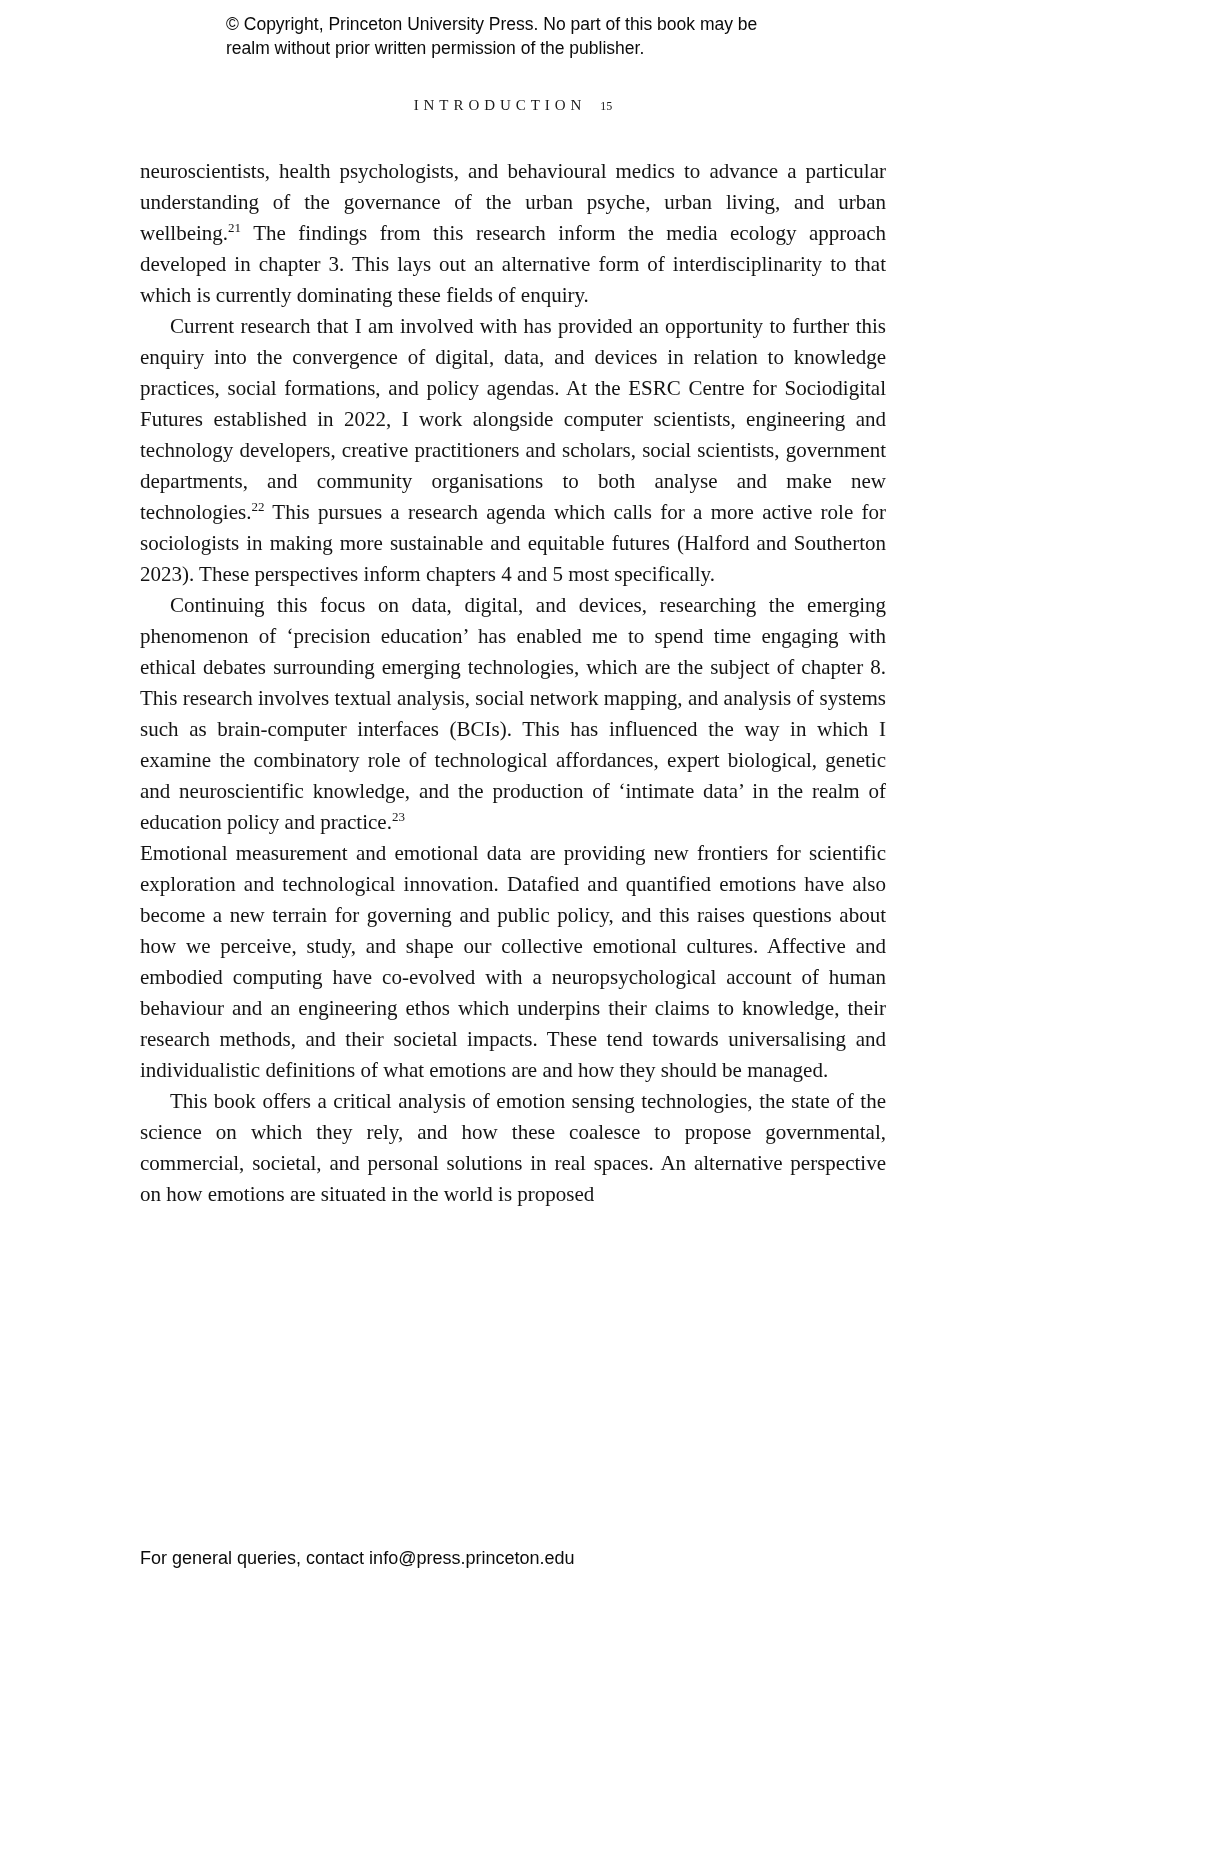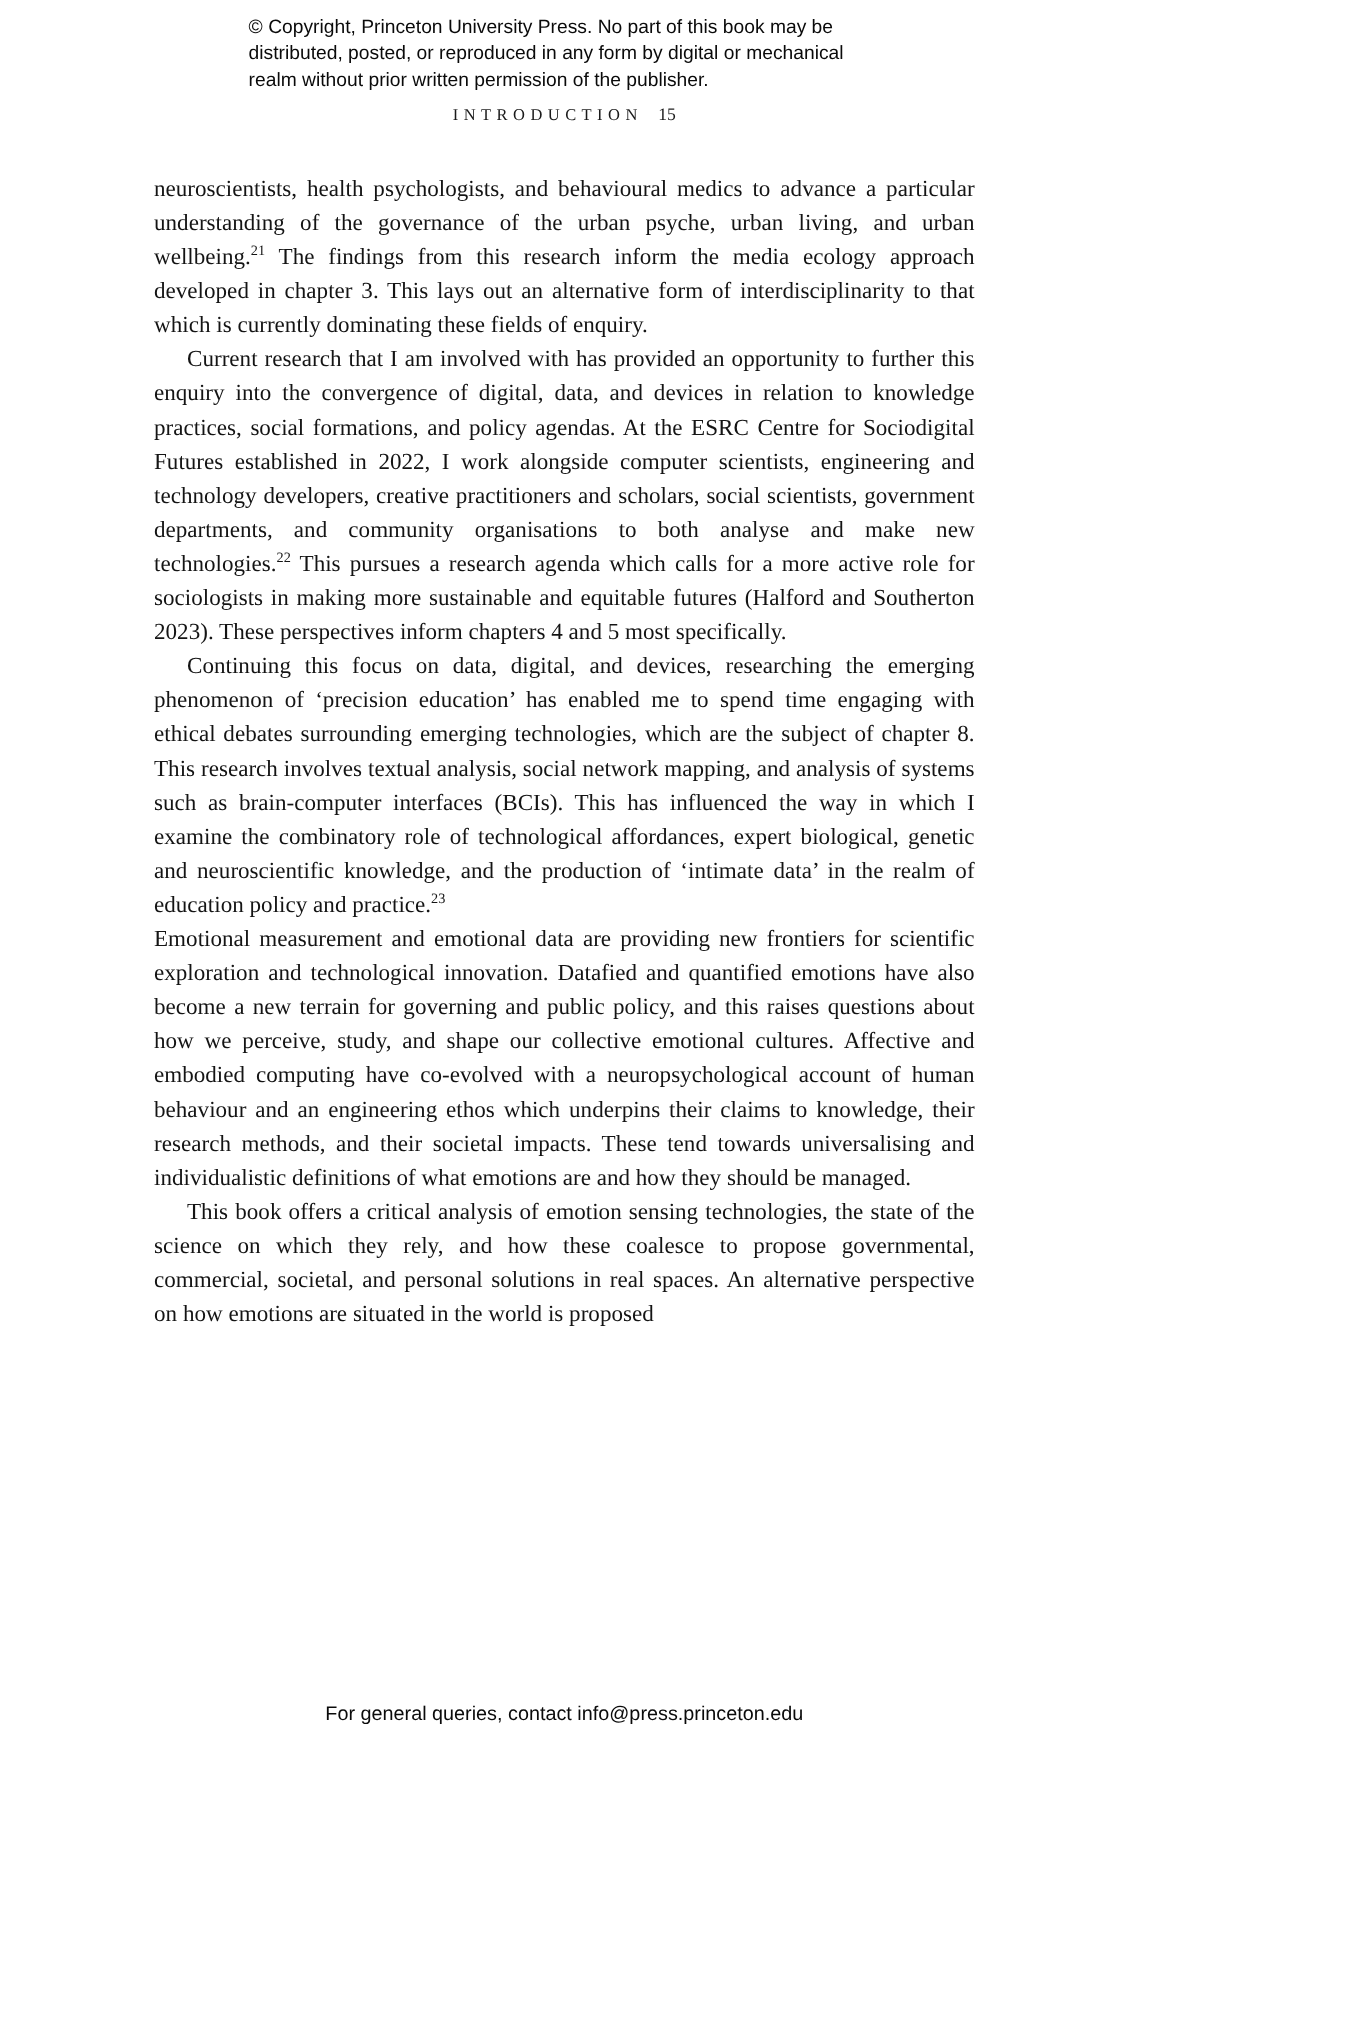--- a/index.html
+++ b/index.html
@@ -34,21 +34,21 @@
     text-align: center;
     font-family: "Liberation Serif", serif;
     color: #1a1a1a;
   }
   .rh-title {
     font-size: 15px;
     letter-spacing: 0.33em;
     text-align: center;
   }
   .rh-page {
-    font-size: 16px;
+    font-size: 12px;
     margin-left: 14px;
     letter-spacing: 0;
   }
   .body-text {
     position: absolute;
     left: 140px;
     top: 156px;
     width: 746px;
     font-family: "Liberation Serif", serif;
     font-size: 21px;
@@ -75,34 +75,33 @@
     font-size: 25px;
     font-weight: normal;
     color: #141414;
     text-indent: 0;
   }
   .footer {
     position: absolute;
     left: 140px;
     top: 1548px;
     width: 746px;
-    text-align: center;
+    text-align: left;
     font-family: "Liberation Sans", sans-serif;
     font-size: 18px;
     color: #0a0a0a;
   }
 </style>
 </head>
 <body>
 
 <div class="page">
 
   <div class="copyright">
     <div>© Copyright, Princeton University Press. No part of this book may be</div>
-    <div>distributed, posted, or reproduced in any form by digital or mechanical</div>
     <div>realm without prior written permission of the publisher.</div>
   </div>
 
   <div class="running-head">
     <span class="rh-title">INTRODUCTION</span><span class="rh-page">15</span>
   </div>
 
   <div class="body-text">
 
     <p class="para"><span>neuroscientists, health psychologists, and behavioural medics to advance a particular understanding of the governance of the urban psyche, urban living, and urban wellbeing.</span><sup>21</sup><span> The findings from this research inform the media ecology approach developed in chapter 3. This lays out an alternative form of interdisciplinarity to that which is currently dominating these fields of enquiry.</span></p>

